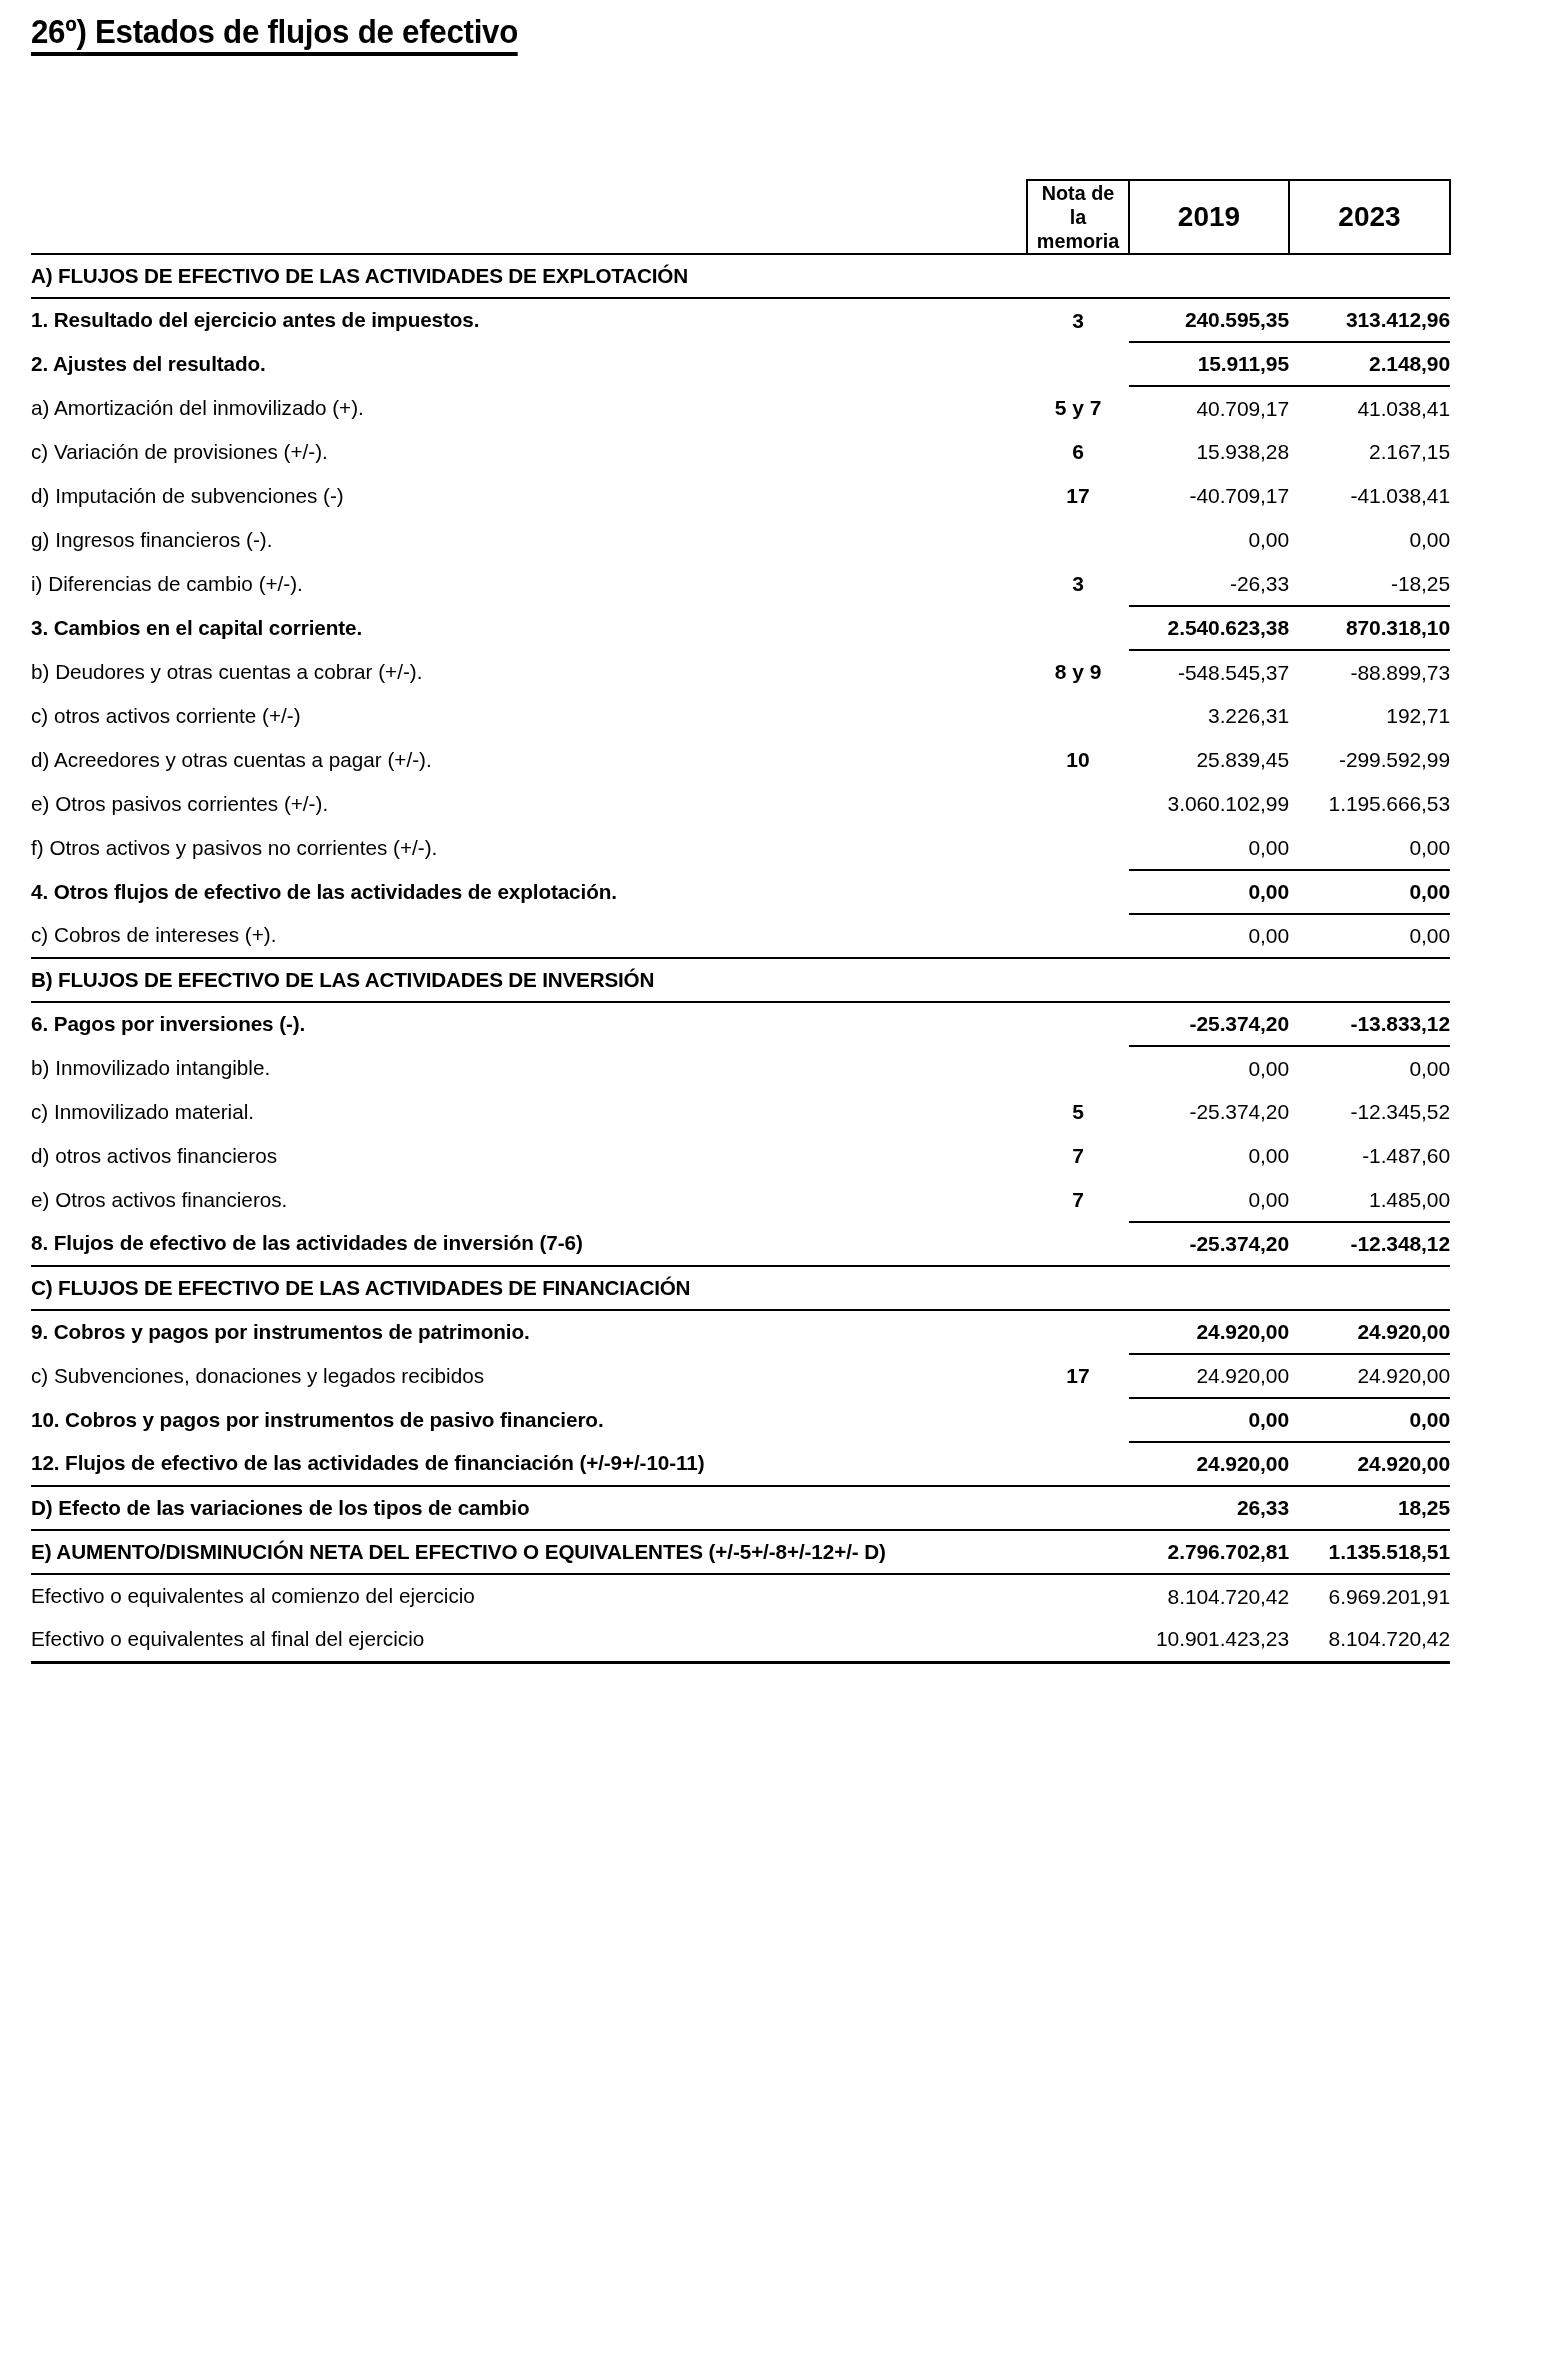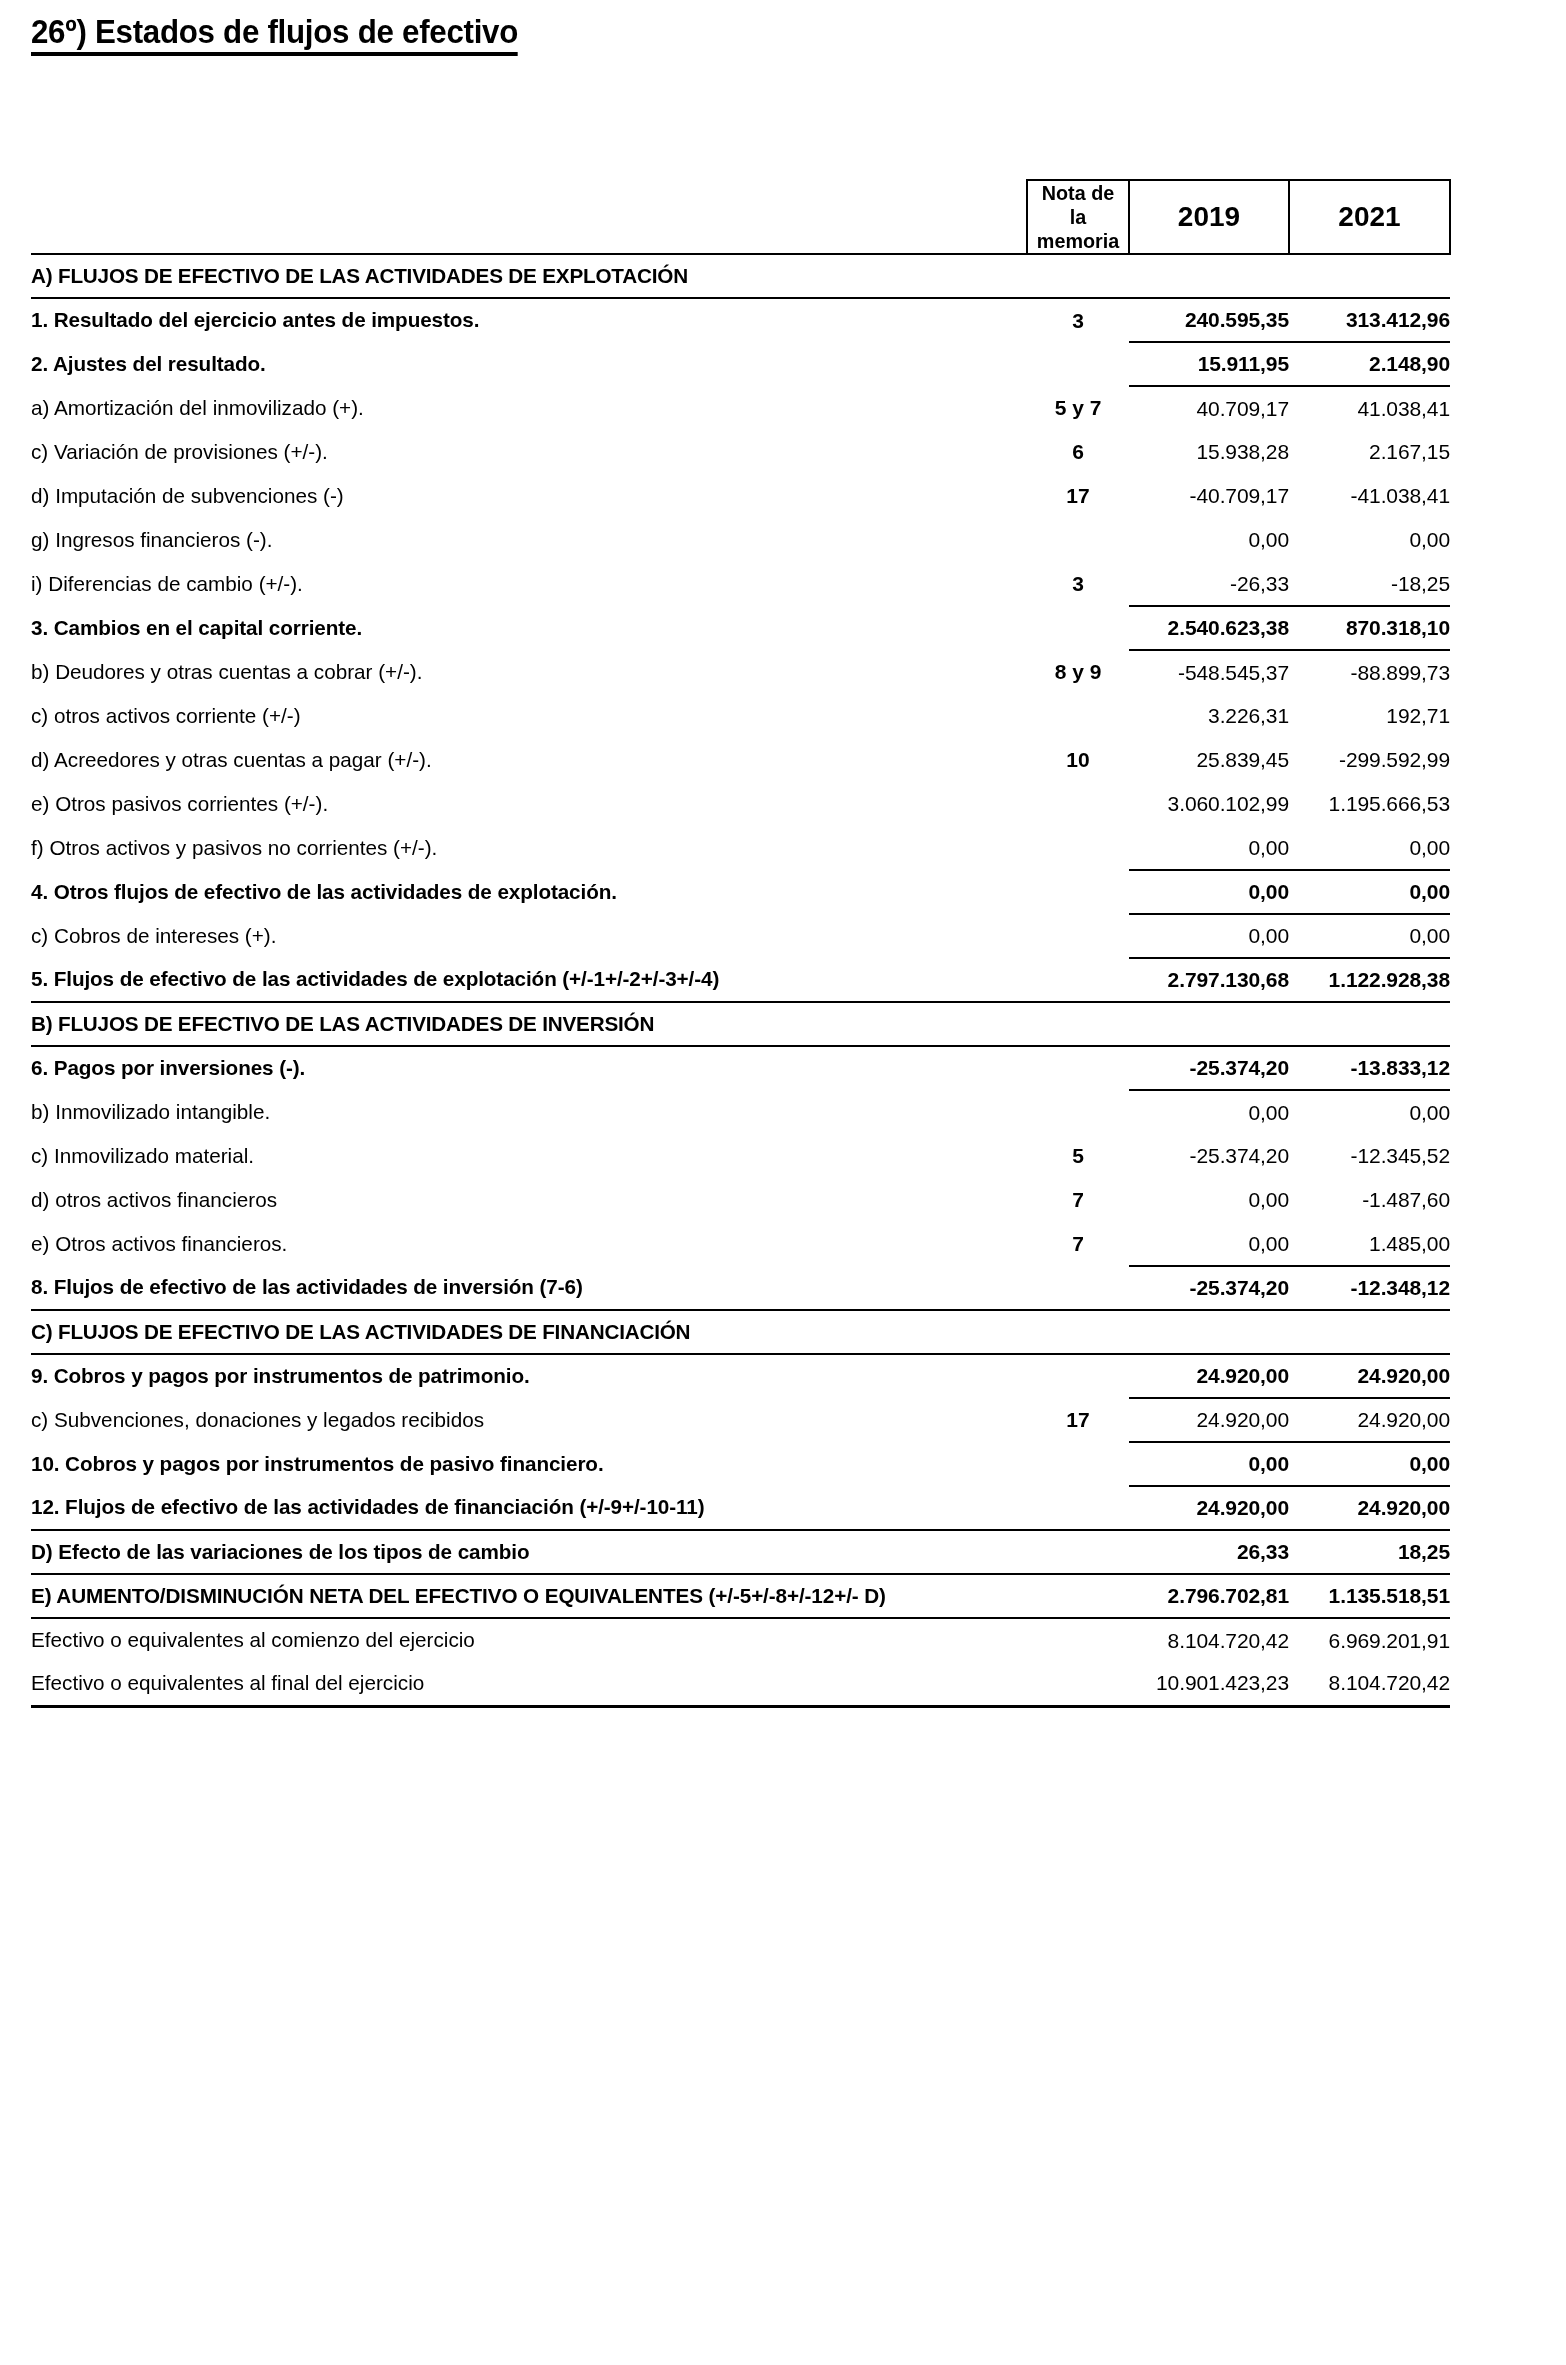--- a/index.html
+++ b/index.html
@@ -147,21 +147,21 @@
     </colgroup>
     <thead>
       <tr class="hdr">
         <th class="h-concept"></th>
         <th class="h-note">
           <span>Nota de</span><br>
           <span>la</span><br>
           <span>memoria</span>
         </th>
         <th class="h-year h-y1">2019</th>
-        <th class="h-year h-y2">2021</th>
+        <th class="h-year h-y2">2023</th>
       </tr>
     </thead>
     <tbody id="cf-body">
         <tr class="r section rule-top-concept rule-bot-concept rule-top-note rule-bot-note rule-top-num rule-bot-num">
           <td class="cell-concept">A) FLUJOS DE EFECTIVO DE LAS ACTIVIDADES DE EXPLOTACIÓN</td>
           <td class="cell-note"></td>
           <td class="cell-num n1"></td>
           <td class="cell-num n2"></td>
         </tr>
         <tr class="r bold">
@@ -247,26 +247,20 @@
           <td class="cell-note"></td>
           <td class="cell-num n1">0,00</td>
           <td class="cell-num n2">0,00</td>
         </tr>
         <tr class="r">
           <td class="cell-concept">c) Cobros de intereses (+).</td>
           <td class="cell-note"></td>
           <td class="cell-num n1">0,00</td>
           <td class="cell-num n2">0,00</td>
         </tr>
-        <tr class="r bold rule-bot-concept rule-bot-note rule-top-num rule-bot-num">
-          <td class="cell-concept">5. Flujos de efectivo de las actividades de explotación (+/-1+/-2+/-3+/-4)</td>
-          <td class="cell-note"></td>
-          <td class="cell-num n1">2.797.130,68</td>
-          <td class="cell-num n2">1.122.928,38</td>
-        </tr>
         <tr class="r section rule-bot-concept rule-top-concept rule-bot-note rule-top-note rule-top-num rule-bot-num">
           <td class="cell-concept">B) FLUJOS DE EFECTIVO DE LAS ACTIVIDADES DE INVERSIÓN</td>
           <td class="cell-note"></td>
           <td class="cell-num n1"></td>
           <td class="cell-num n2"></td>
         </tr>
         <tr class="r bold rule-top-num rule-bot-num">
           <td class="cell-concept">6. Pagos por inversiones (-).</td>
           <td class="cell-note"></td>
           <td class="cell-num n1">-25.374,20</td>

